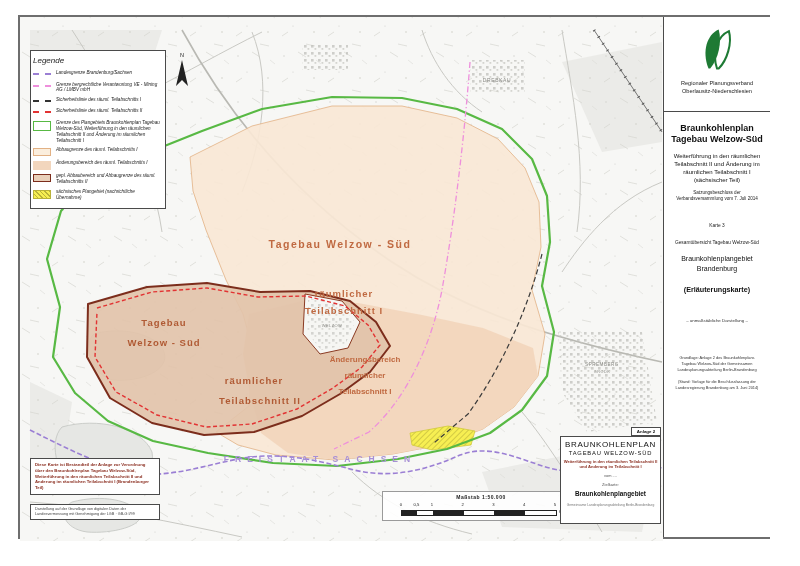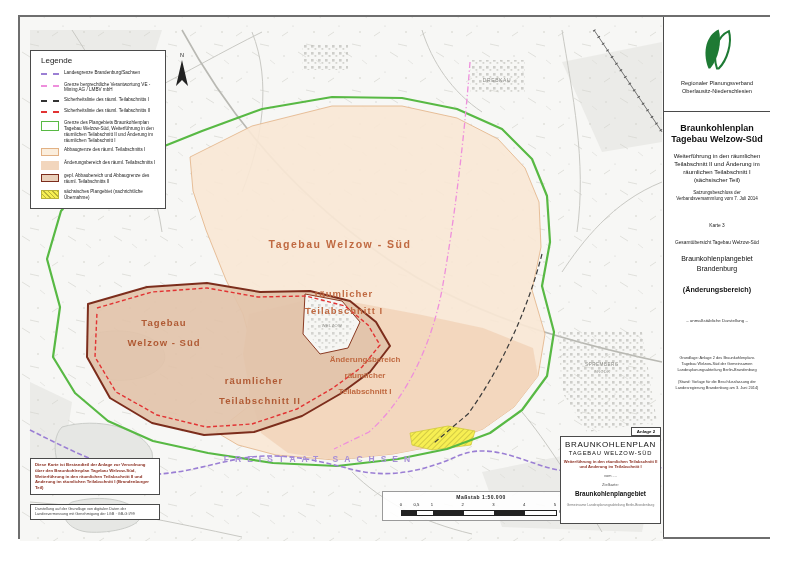--- a/index.html
+++ b/index.html
@@ -2,21 +2,21 @@
 <html><head>
 <meta charset="utf-8">
 <style>
   html,body{margin:0;padding:0;background:#ffffff;}
   body{width:800px;height:566px;overflow:hidden;font-family:"Liberation Sans",sans-serif;color:#222;}
   .page{position:relative;width:800px;height:566px;background:#ffffff;}
   .frame{position:absolute;left:18px;top:15px;width:752px;height:524px;border:2px solid #6e6e6e;background:#ffffff;box-sizing:border-box;}
   .map-svg{position:absolute;left:0;top:0;width:643px;height:524px;}
 
   
-  .legend{position:absolute;left:10px;top:33px;width:136px;background:#ffffff;border:1px solid #4a4a4a;box-sizing:border-box;padding:5px 5px 4px 10px;}
+  .legend{position:absolute;left:10px;top:33px;width:136px;background:#ffffff;border:1px solid #4a4a4a;box-sizing:border-box;padding:5px 5px 4px 2px;font-style:italic;}
   .legend-title{font-size:8px;color:#222;margin-bottom:5px;}
   .legend-row{display:flex;align-items:flex-start;margin-bottom:3.5px;}
   .sw{flex:0 0 18px;width:18px;margin-right:5px;margin-top:1px;box-sizing:border-box;}
   .sw-line{height:5px;border-top:2px dashed #333;margin-top:3px;}
   .l-purple{border-top-color:#9b7fd4;}
   .l-pink{border-top-color:#ee8fdc;}
   .l-black{border-top-color:#333;}
   .l-red{border-top-color:#e23333;}
   .sw-rect{height:8px;background:#fff;border:1.5px solid #999;}
   .r-green{border-color:#58b944;background:#ffffff;height:10px;}
@@ -275,21 +275,21 @@
       <div class="p-title">Braunkohlenplan</div>
       <div class="p-title">Tagebau Welzow-Süd</div>
       <div class="p-sub">Weiterführung in den räumlichen Teilabschnitt II und Änderung im räumlichen Teilabschnitt I (sächsischer Teil)</div>
       <div class="p-res">Satzungsbeschluss der Verbandsversammlung vom 7. Juli 2014</div>
       <div class="p-karte">Karte 3</div>
       <div class="p-overview">Gesamtübersicht Tagebau Welzow-Süd</div>
       <div class="p-region">
         <div>Braunkohlenplangebiet</div>
         <div>Brandenburg</div>
       </div>
-      <div class="p-kind">(Änderungsbereich)</div>
+      <div class="p-kind">(Erläuterungskarte)</div>
       <div class="p-scalenote">– unmaßstäbliche Darstellung –</div>
       <div class="p-basis">Grundlage: Anlage 2 des Braunkohlenplans Tagebau Welzow-Süd der Gemeinsamen Landesplanungsabteilung Berlin-Brandenburg</div>
       <div class="p-stand">(Stand: Vorlage für die Beschlussfassung der Landesregierung Brandenburg am 3. Juni 2014)</div>
     </div>
   </div>
 
  </div>
 </div>
 
 </body></html>

